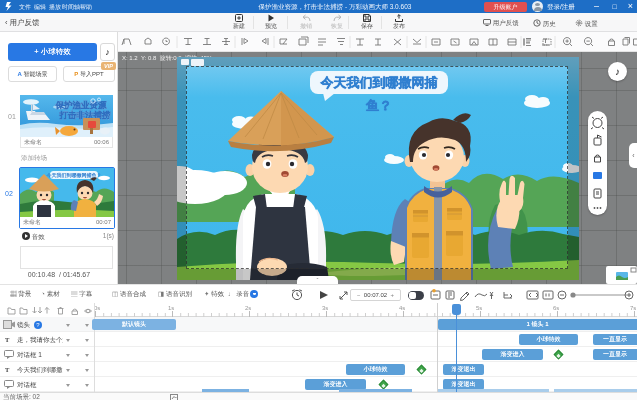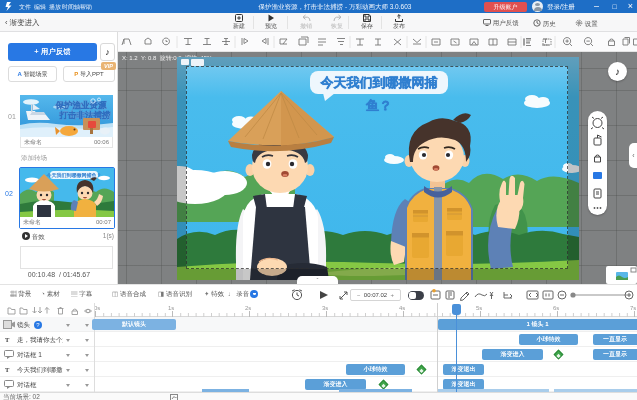--- a/index.html
+++ b/index.html
@@ -82,21 +82,21 @@
     <div id="title-text">保护渔业资源，打击非法捕捞 - 万彩动画大师 3.0.603</div>
     <div id="upg">升级账户</div>
     <div id="avatar"></div>
     <div id="login">登录/注册</div>
     <div class="winbtn" style="left:589px">–</div>
     <div class="winbtn" style="left:607px;font-size:7px">□</div>
     <div class="winbtn" style="left:623px">×</div>
   </div>
 
   <div id="toolrow">
-    <div id="backhome">‹ 渐变进入</div>
+    <div id="backhome">‹ 用户反馈</div>
     <div class="titem" style="left:224px">
         <div class="ic"><svg width="8" height="8" viewBox="0 0 8 8">
             <rect x="0.5" y="0.5" width="7" height="7" rx="1" fill="none" stroke="#333"></rect>
             <path d="M4 2.2 L4 5.8 M2.2 4 L5.8 4" stroke="#333"></path>
           </svg></div>
         <div class="lb">新建</div>
       </div>
     <div class="titem" style="left:256px">
         <div class="ic"><svg width="8" height="8" viewBox="0 0 8 8">
             <path d="M1.5 0.5 L7 4 L1.5 7.5 Z" fill="#333"></path>
@@ -139,21 +139,21 @@
           <circle cx="4" cy="4" r="3.2" fill="none" stroke="#666"></circle>
           <path d="M4 2 L4 4 L5.7 5" fill="none" stroke="#666"></path>
         </svg> 历史</div>
     <div class="rtool" style="left:575px"><svg width="8" height="8" viewBox="0 0 8 8" style="vertical-align:-1.5px">
           <circle cx="4" cy="4" r="1.2" fill="none" stroke="#666"></circle>
           <circle cx="4" cy="4" r="2.8" fill="none" stroke="#666" stroke-dasharray="1.2 1"></circle>
         </svg> 设置</div>
   </div>
 
   <div id="leftpanel">
-    <div id="btn-new">+ 用户反馈</div>
+    <div id="btn-new">+ 小球特效</div>
     <div id="btn-music">♪</div>
     <div class="obtn" style="left:8px;width:49px"><span style="color:#2878e4;font-weight:bold">A</span> 智能场景</div>
     <div class="obtn" style="left:63px;width:52px"><span style="color:#e8901c;font-weight:bold">P</span> 导入PPT<div id="vip">VIP</div></div>
     <div class="scnum" style="left:8px;top:81px">01</div>
     <svg id="thumb1" class="abs" style="left:20px;top:63px" width="93" height="42" viewBox="0 0 93 42">
 <defs>
           <linearGradient id="t1sky" x1="0" y1="0" x2="0" y2="1">
             <stop offset="0" stop-color="#55b8ec"></stop>
             <stop offset="0.65" stop-color="#3a9fdf"></stop>
             <stop offset="1" stop-color="#3493d3"></stop>

